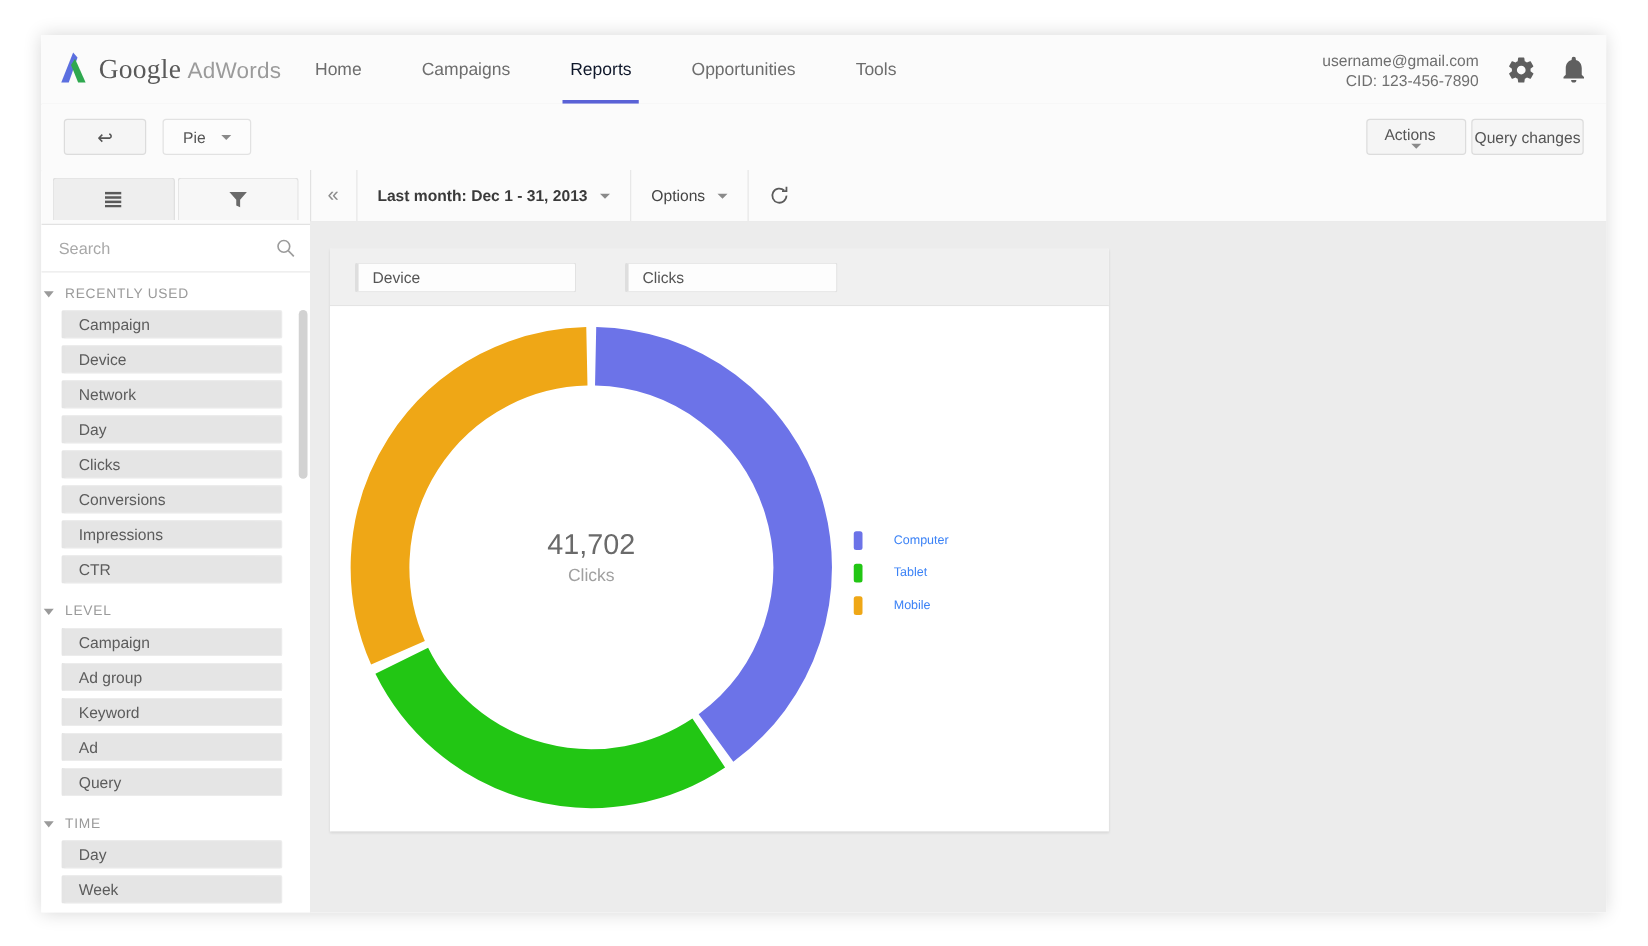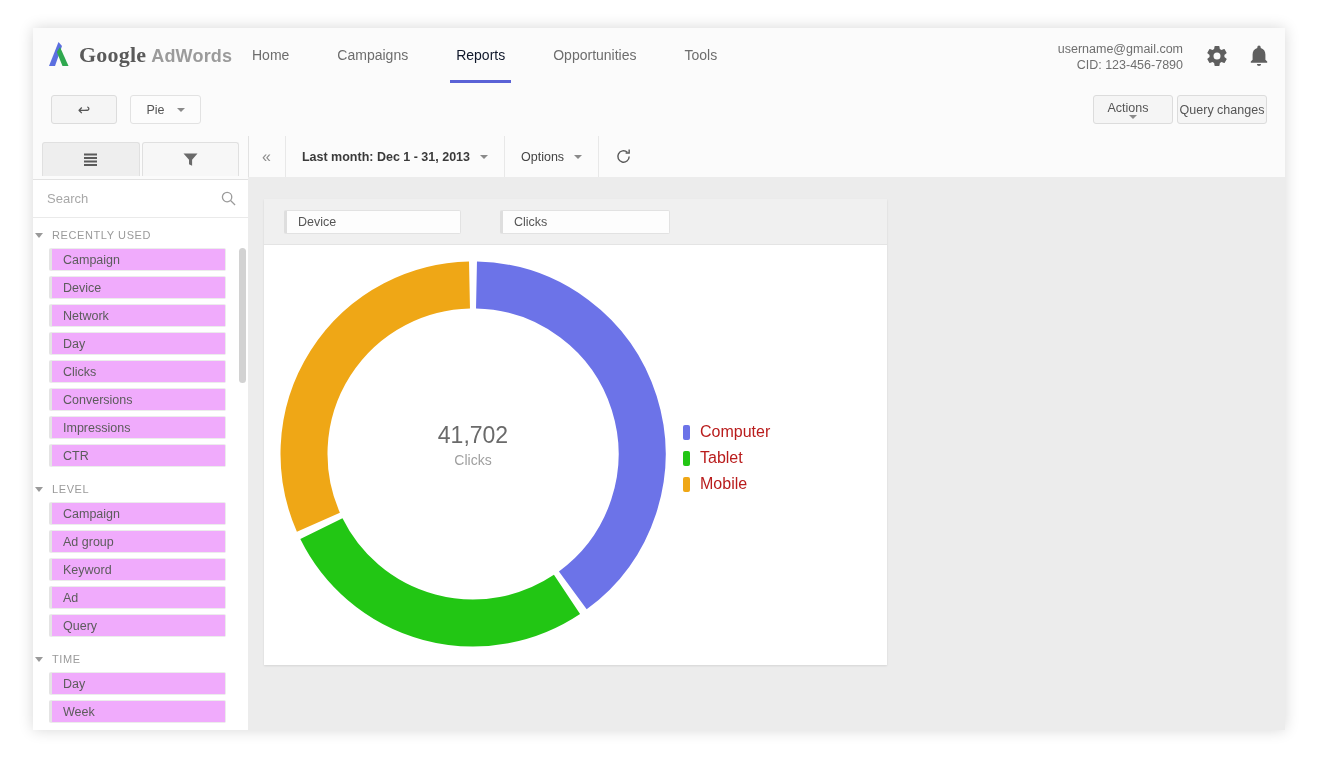--- a/index.html
+++ b/index.html
@@ -46,21 +46,20 @@
     align-items: center;
     height: 30px;
   }
   .logo-mark { width: 26px; height: 28px; margin-right: 6px; }
   .logo-text {
     font-family: "Liberation Serif", serif;
     font-size: 22px;
     color: #5a5a5a;
     letter-spacing: 0.2px;
     line-height: 1;
-    font-weight: bold;
   }
   .logo-text .adwords {
     font-family: "Liberation Sans", sans-serif;
     font-size: 18px;
     color: #9b9b9b;
     margin-left: 5px;
   }
   .navlinks {
     position: absolute;
     left: 195px; top: 0;
@@ -230,21 +229,21 @@
     width: 0; height: 0;
     border-left: 4px solid transparent;
     border-right: 4px solid transparent;
     border-top: 5px solid #9a9a9a;
     margin-right: 9px;
     margin-left: -12px;
   }
   .chip {
     margin: 0 22px 5px 16px;
     height: 23px;
-    background: #f0abfc;
+    background: #e5e5e5;
     border: 1px solid #ececec;
     border-left: 3px solid #e4e4e4;
     border-radius: 2px;
     display: flex;
     align-items: center;
     padding-left: 11px;
     font-size: 12.5px;
     color: #5c5c5c;
     cursor: pointer;
     box-sizing: border-box;
@@ -317,21 +316,21 @@
   .legend-row {
     display: flex;
     align-items: center;
     height: 26px;
   }
   .legend-swatch {
     width: 7px; height: 15px;
     border-radius: 2px;
     margin-right: 10px;
   }
-  .legend-text { font-size: 16px; color: #b91c1c; }
+  .legend-text { font-size: 10px; color: #3b82f6; margin-left: 15px; }
 </style>
 </head>
 <body>
 
 <div class="screen">
 <div class="app-frame">
 
   <div class="topnav">
     <div class="logo-wrap">
       <svg class="logo-mark" viewBox="0 0 26 28">

